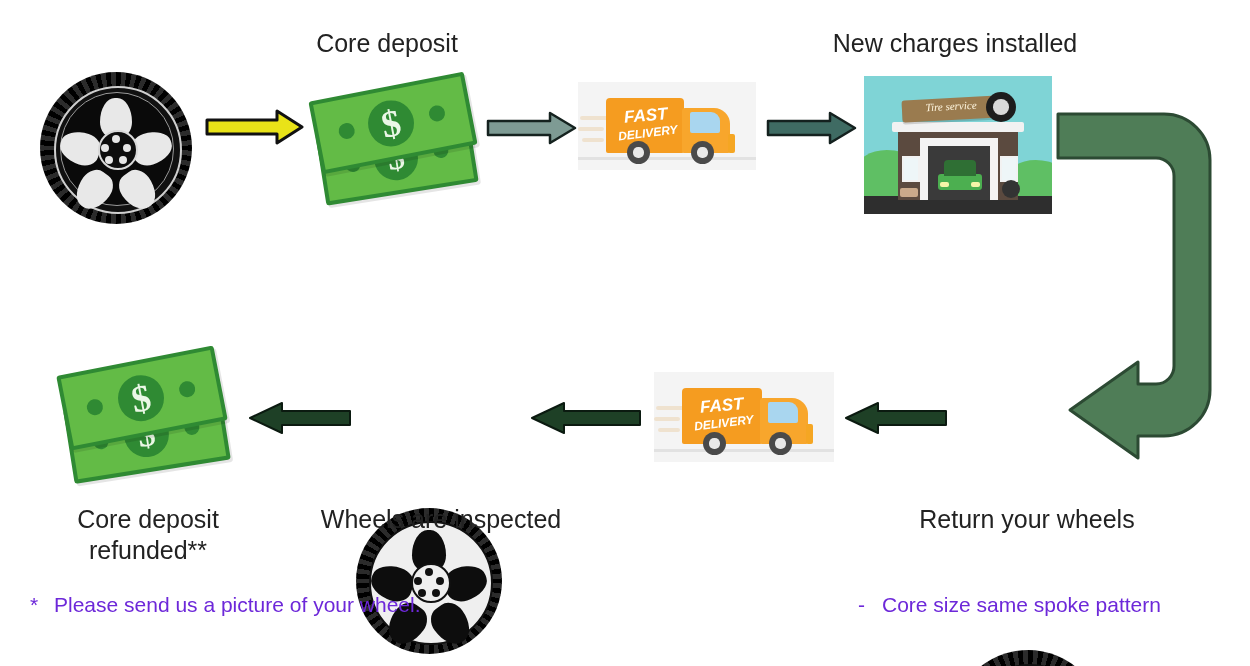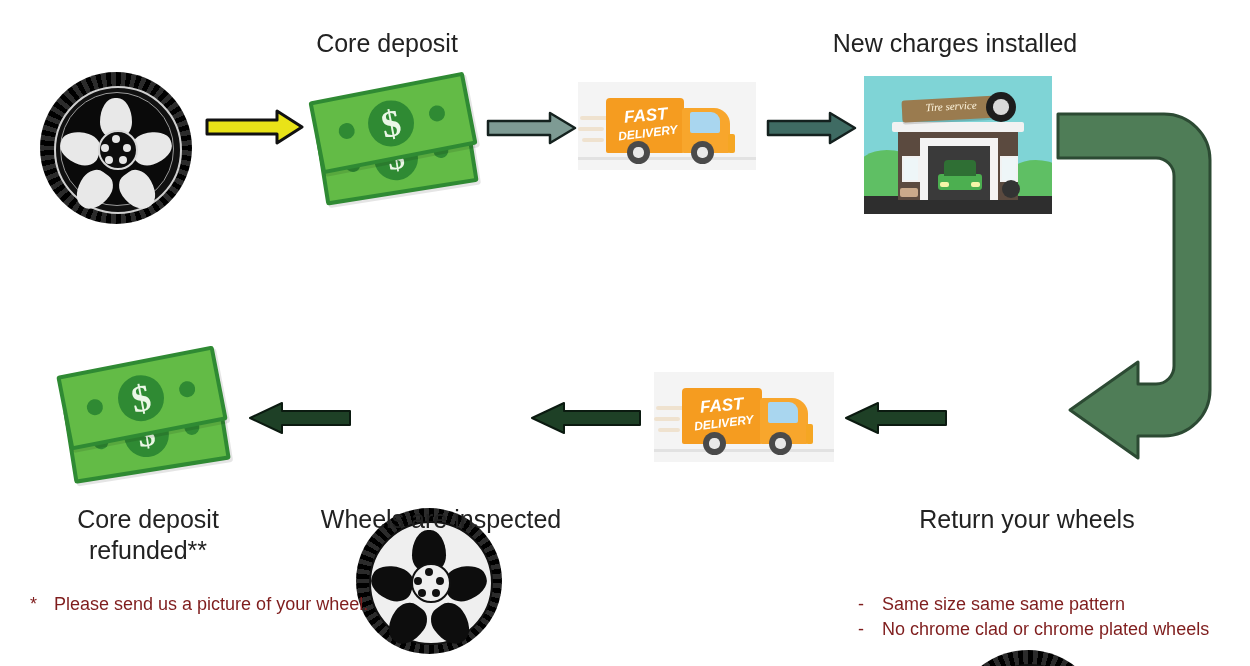--- a/index.html
+++ b/index.html
@@ -3,21 +3,21 @@
 <meta charset="utf-8">
 <style>
   html,body{margin:0;padding:0;background:#ffffff;}
   body{width:1250px;height:666px;position:relative;overflow:hidden;
        font-family:"Liberation Sans","DejaVu Sans",sans-serif;color:#1a1a1a;}
   .stage{position:absolute;left:0;top:0;width:1250px;height:666px;}
   .abs{position:absolute;}
 
   .step-label{font-size:25px;line-height:31px;color:#222;text-align:center;white-space:pre-line;}
   .title{font-size:42px;font-weight:bold;color:#b5121b;letter-spacing:.2px;text-align:center;}
-  .foot{font-size:18px;color:#7f1d1d;line-height:25px;}
+  .foot{font-size:21px;color:#6d28d9;line-height:25px;}
   .foot .mk{display:inline-block;width:24px;}
 
   
   .wheel{position:relative;border-radius:50%;}
   .tread{position:absolute;inset:0;border-radius:50%;
      background:repeating-conic-gradient(#000 0 4deg,#2b2b2b 4deg 8deg);}
   .rimring{position:absolute;border-radius:50%;}
   .hub{position:absolute;border-radius:50%;}
   .spokegap{position:absolute;border-radius:46% 46% 40% 40%/60% 60% 40% 40%;}
   .lug{position:absolute;border-radius:50%;}
@@ -247,20 +247,17 @@
   <div class="abs step-label" style="left:296px;top:504px;width:290px;">Wheels are inspected</div>
 
   <div class="abs foot" style="left:30px;top:592px;width:430px;">
     <div>
       <span class="mk">*</span><span>Please send us a picture of your wheel.</span>
     </div>
   </div>
 
   <div class="abs foot" style="left:858px;top:592px;width:392px;">
     <div>
-      <span class="mk">-</span><span>Same size same same pattern</span>
-    </div>
-    <div>
-      <span class="mk">-</span><span>No chrome clad or chrome plated wheels</span>
+      <span class="mk">-</span><span>Core size same spoke pattern</span>
     </div>
   </div>
 
 </div>
 
 </body></html>

